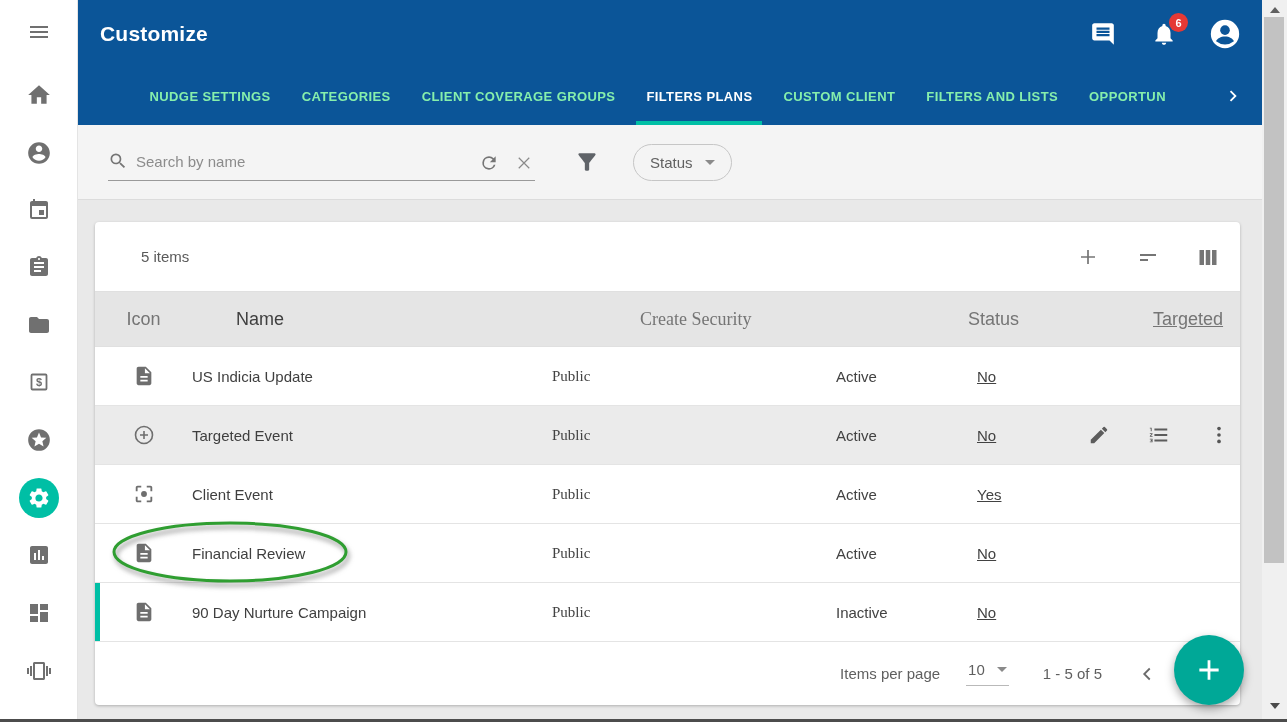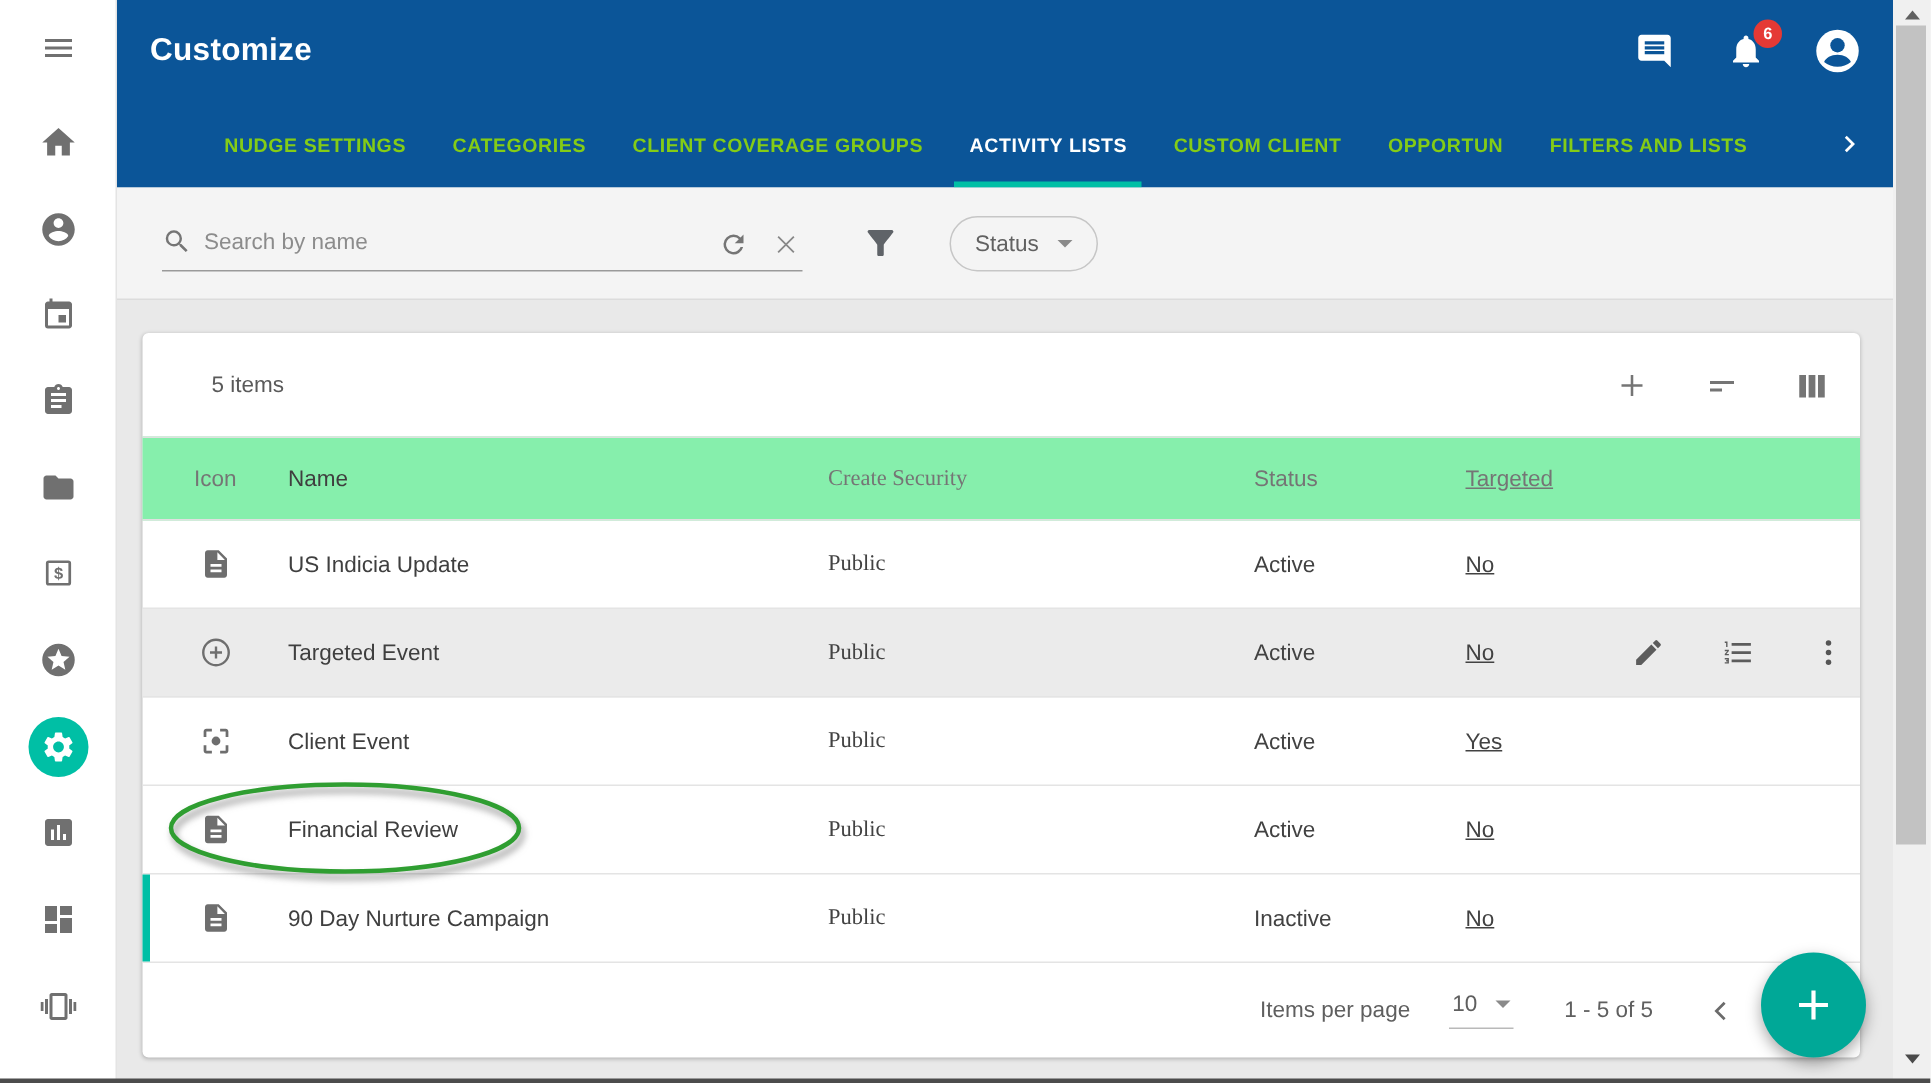--- a/index.html
+++ b/index.html
@@ -25,21 +25,21 @@
   .app-title { color:#ffffff; font-size:21px; font-weight:bold; letter-spacing:.2px; }
   .appbar-actions { margin-left:auto; display:flex; align-items:center; gap:21px; }
   .icon-btn { position:relative; width:40px; height:40px; background:none; border:none; cursor:pointer;
               display:flex; align-items:center; justify-content:center; }
   .badge { position:absolute; top:-1px; right:-4px; min-width:19px; height:19px; border-radius:50%;
            background:var(--badge-red,#E53935); color:#fff; font-size:11px; font-weight:bold;
            display:flex; align-items:center; justify-content:center; }
 
   .tabs { height:57px; display:flex; align-items:stretch; padding-left:56px; position:relative; }
   .tab { display:flex; align-items:center; padding:4px 10px 0 10px; margin:0 5.5px;
-         color:#84cc16; font-size:13px; font-weight:bold; letter-spacing:.4px;
+         color:#86efac; font-size:13px; font-weight:bold; letter-spacing:.4px;
          border-bottom:4px solid transparent; cursor:pointer; white-space:nowrap; }
   .tab.active { color:#ffffff; border-bottom-color:var(--accent-teal,#00BFA5); }
   .tabs-chevron { position:absolute; right:14px; top:14px; width:30px; height:30px;
                   background:none; border:none; cursor:pointer; }
   .tabs-chevron svg { fill:#ffffff; }
 
   
   .filterbar { position:relative; height:75px; background:#f4f4f4; border-bottom:1px solid #dcdcdc; }
   .search-icon { position:absolute; left:30px; top:26px; }
   .search-input { position:absolute; left:58px; top:21px; width:330px; height:30px;
@@ -62,22 +62,22 @@
   .content { position:relative; height:522px; background:#e9e9e9; }
   .card { position:absolute; left:17px; top:22px; width:1145px; height:483px; background:#ffffff;
           border-radius:4px; box-shadow:0 1px 3px rgba(0,0,0,.25); }
 
   .card-toolbar { height:69px; display:flex; align-items:center; padding-left:23px;margin-left:23px; }
   .items-count { font-size:15px; color:#5a5a5a; }
   .toolbar-actions { margin-left:auto; display:flex; align-items:center; gap:36px; padding-right:20px; }
   .toolbar-actions button, .row-actions button { width:24px; height:24px; background:none; border:none; cursor:pointer;
           display:flex; align-items:center; justify-content:center; padding:0; }
 
-  .thead { height:56px; background:#86efac; border-top:1px solid #e0e0e0; border-bottom:1px solid #e0e0e0;
-           display:flex; align-items:center; font-size:15px; color:#757575; }
+  .thead { height:56px; background:#e5e5e5; border-top:1px solid #e0e0e0; border-bottom:1px solid #e0e0e0;
+           display:flex; align-items:center; font-size:18px; color:#757575;gap:44px; }
   .trow { height:59px; display:flex; align-items:center; font-size:15px; color:#424242;
           border-bottom:1px solid #e4e4e4; position:relative; cursor:pointer; }
   .trow.hovered { background:#ebebeb; }
   .c-icon   { width:97px; display:flex; justify-content:center; flex:none; }
   .c-name   { width:360px; flex:none; color:#3f3f3f; }
   .c-sec    { width:284px; flex:none;font-family:Liberation Serif, serif; }
   .c-status { width:141px; flex:none; }
   .c-target { width:110px; flex:none;text-decoration:underline; }
   .c-actions{ flex:1; }
   .thead .c-icon { justify-content:center; }
@@ -213,24 +213,24 @@
                 <circle cx="12" cy="9.3" r="3.4" fill="#0B5598"></circle>
                 <path d="M12 13.8c-3 0-5.6 1.5-6.3 3.4a9.97 9.97 0 0 0 12.6 0c-.7-1.9-3.3-3.4-6.3-3.4z" fill="#0B5598"></path>
               </svg>
           </button>
         </div>
       </div>
       <nav class="tabs">
         <span class="tab">NUDGE SETTINGS</span>
         <span class="tab">CATEGORIES</span>
         <span class="tab">CLIENT COVERAGE GROUPS</span>
-        <span class="tab active">ACTIVITY LISTS</span>
+        <span class="tab active">FILTERS PLANS</span>
         <span class="tab">CUSTOM CLIENT</span>
+        <span class="tab">FILTERS AND LISTS</span>
         <span class="tab">OPPORTUN</span>
-        <span class="tab">FILTERS AND LISTS</span>
         <button class="tabs-chevron">
           <svg width="22" height="22" viewBox="0 0 24 24">
               <path d="M8.59 16.59 13.17 12 8.59 7.41 10 6l6 6-6 6-1.41-1.41z"></path>
             </svg>
         </button>
       </nav>
     </header>
 
     <div class="filterbar">
       <span class="search-icon">

